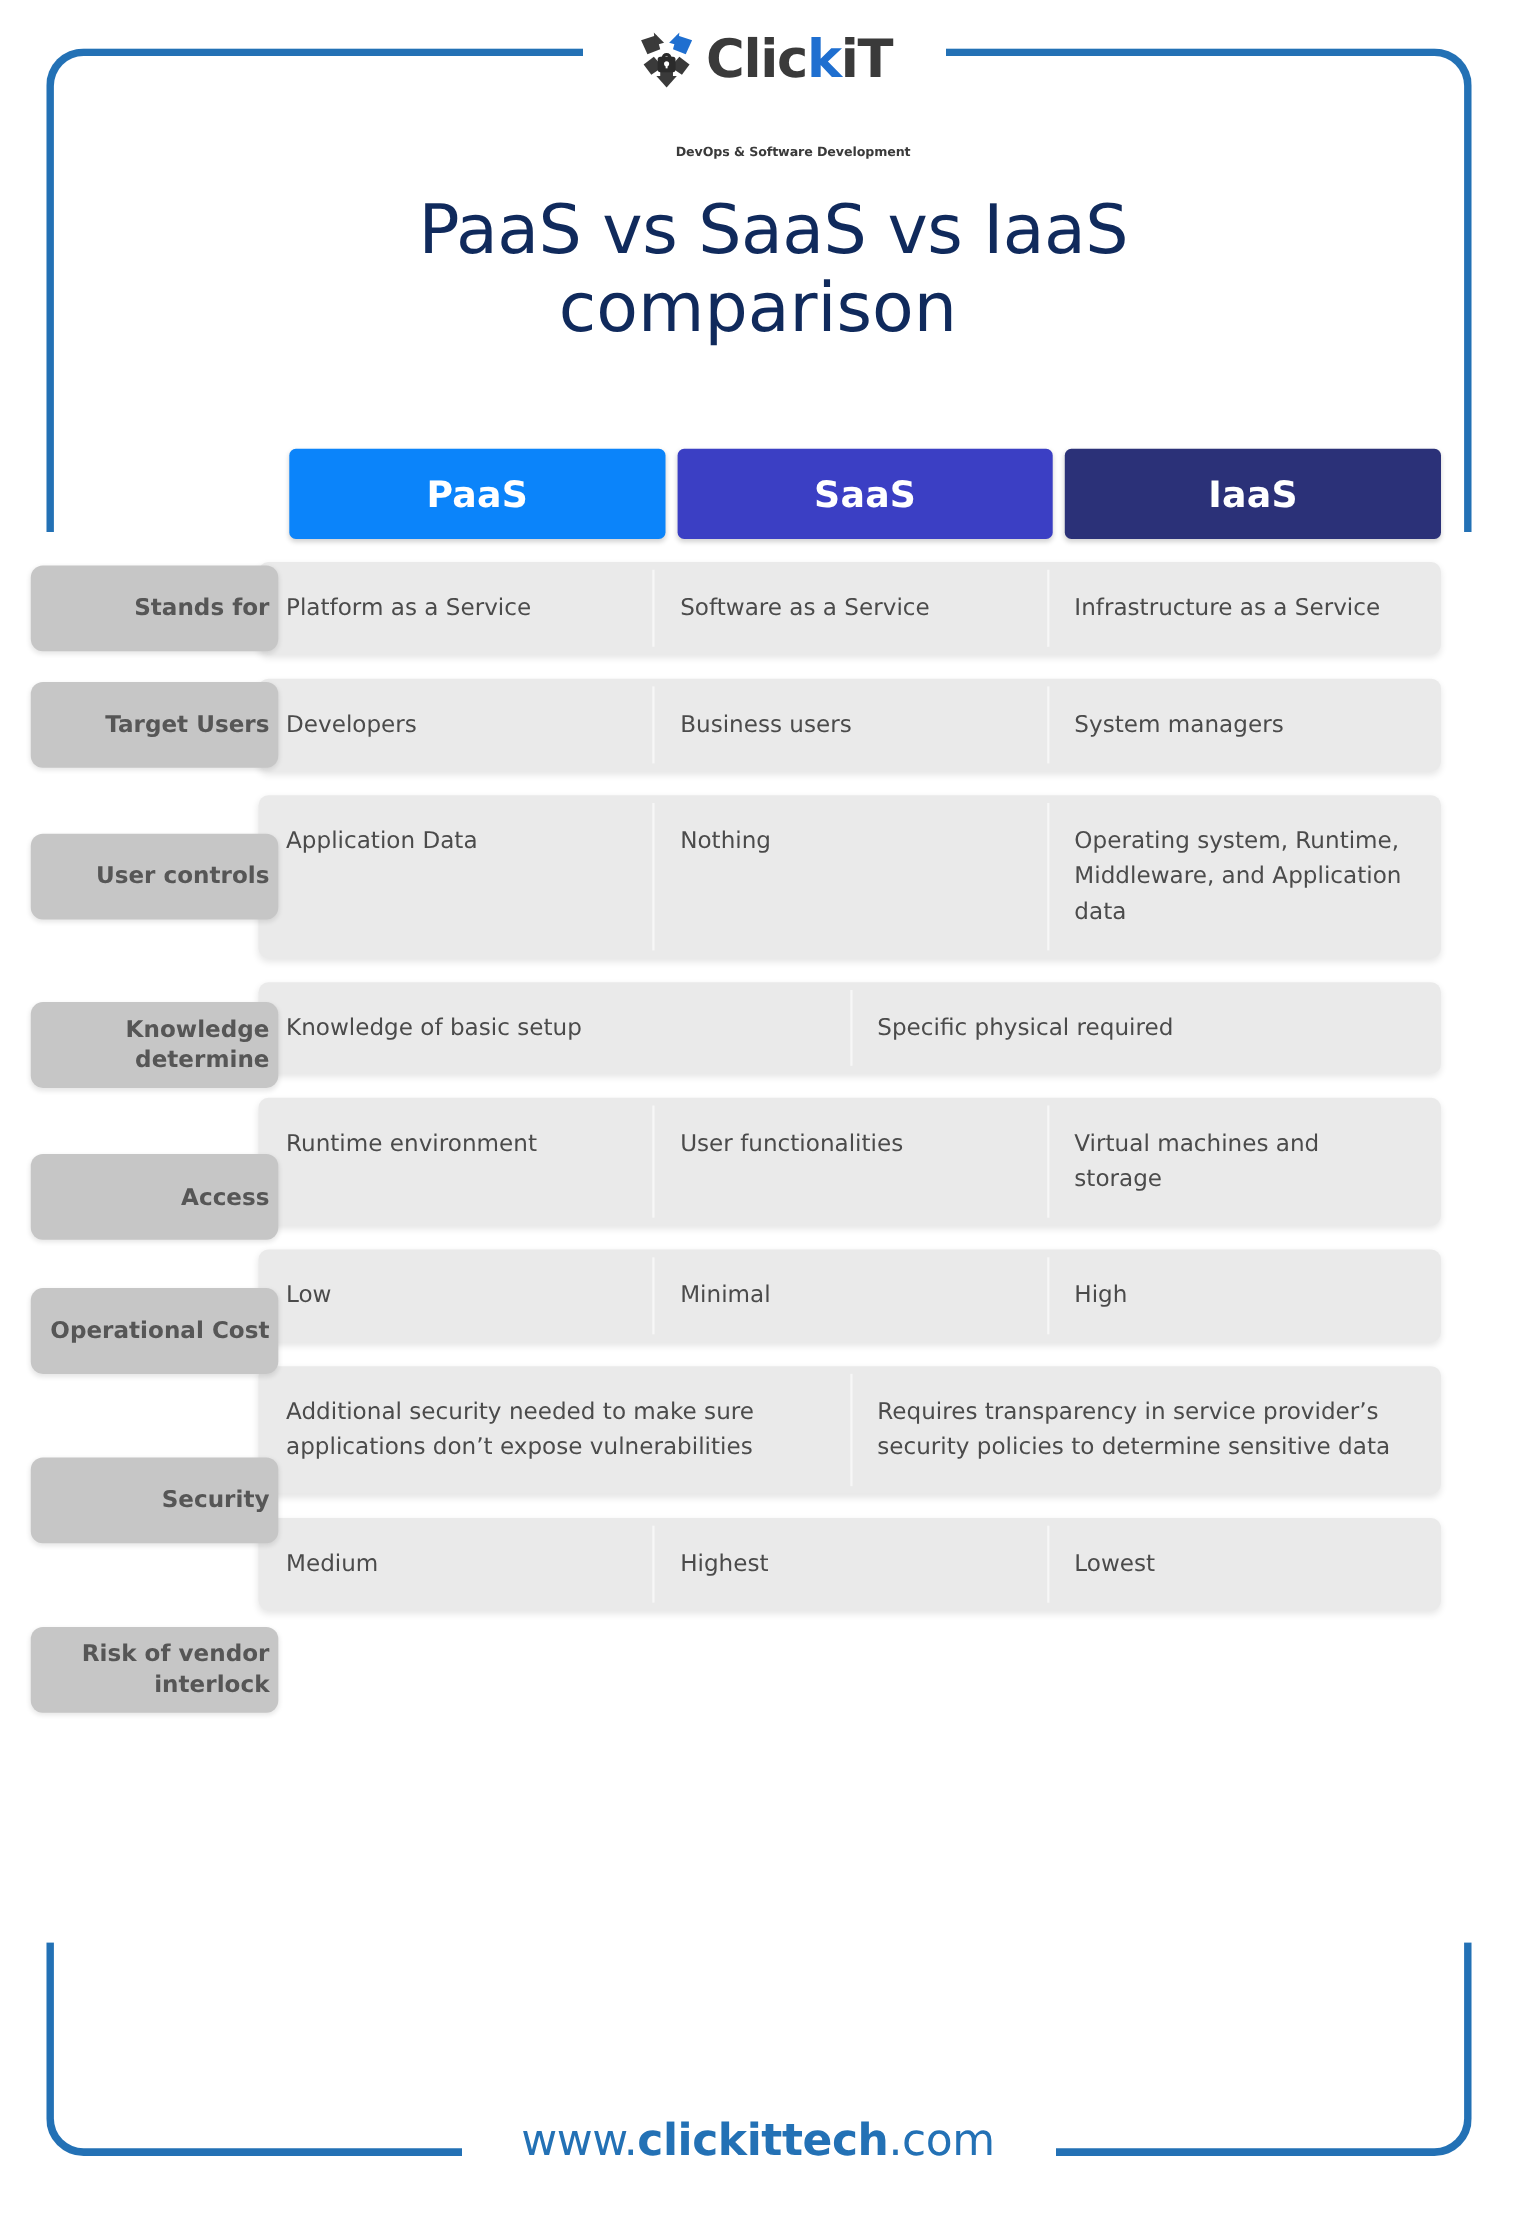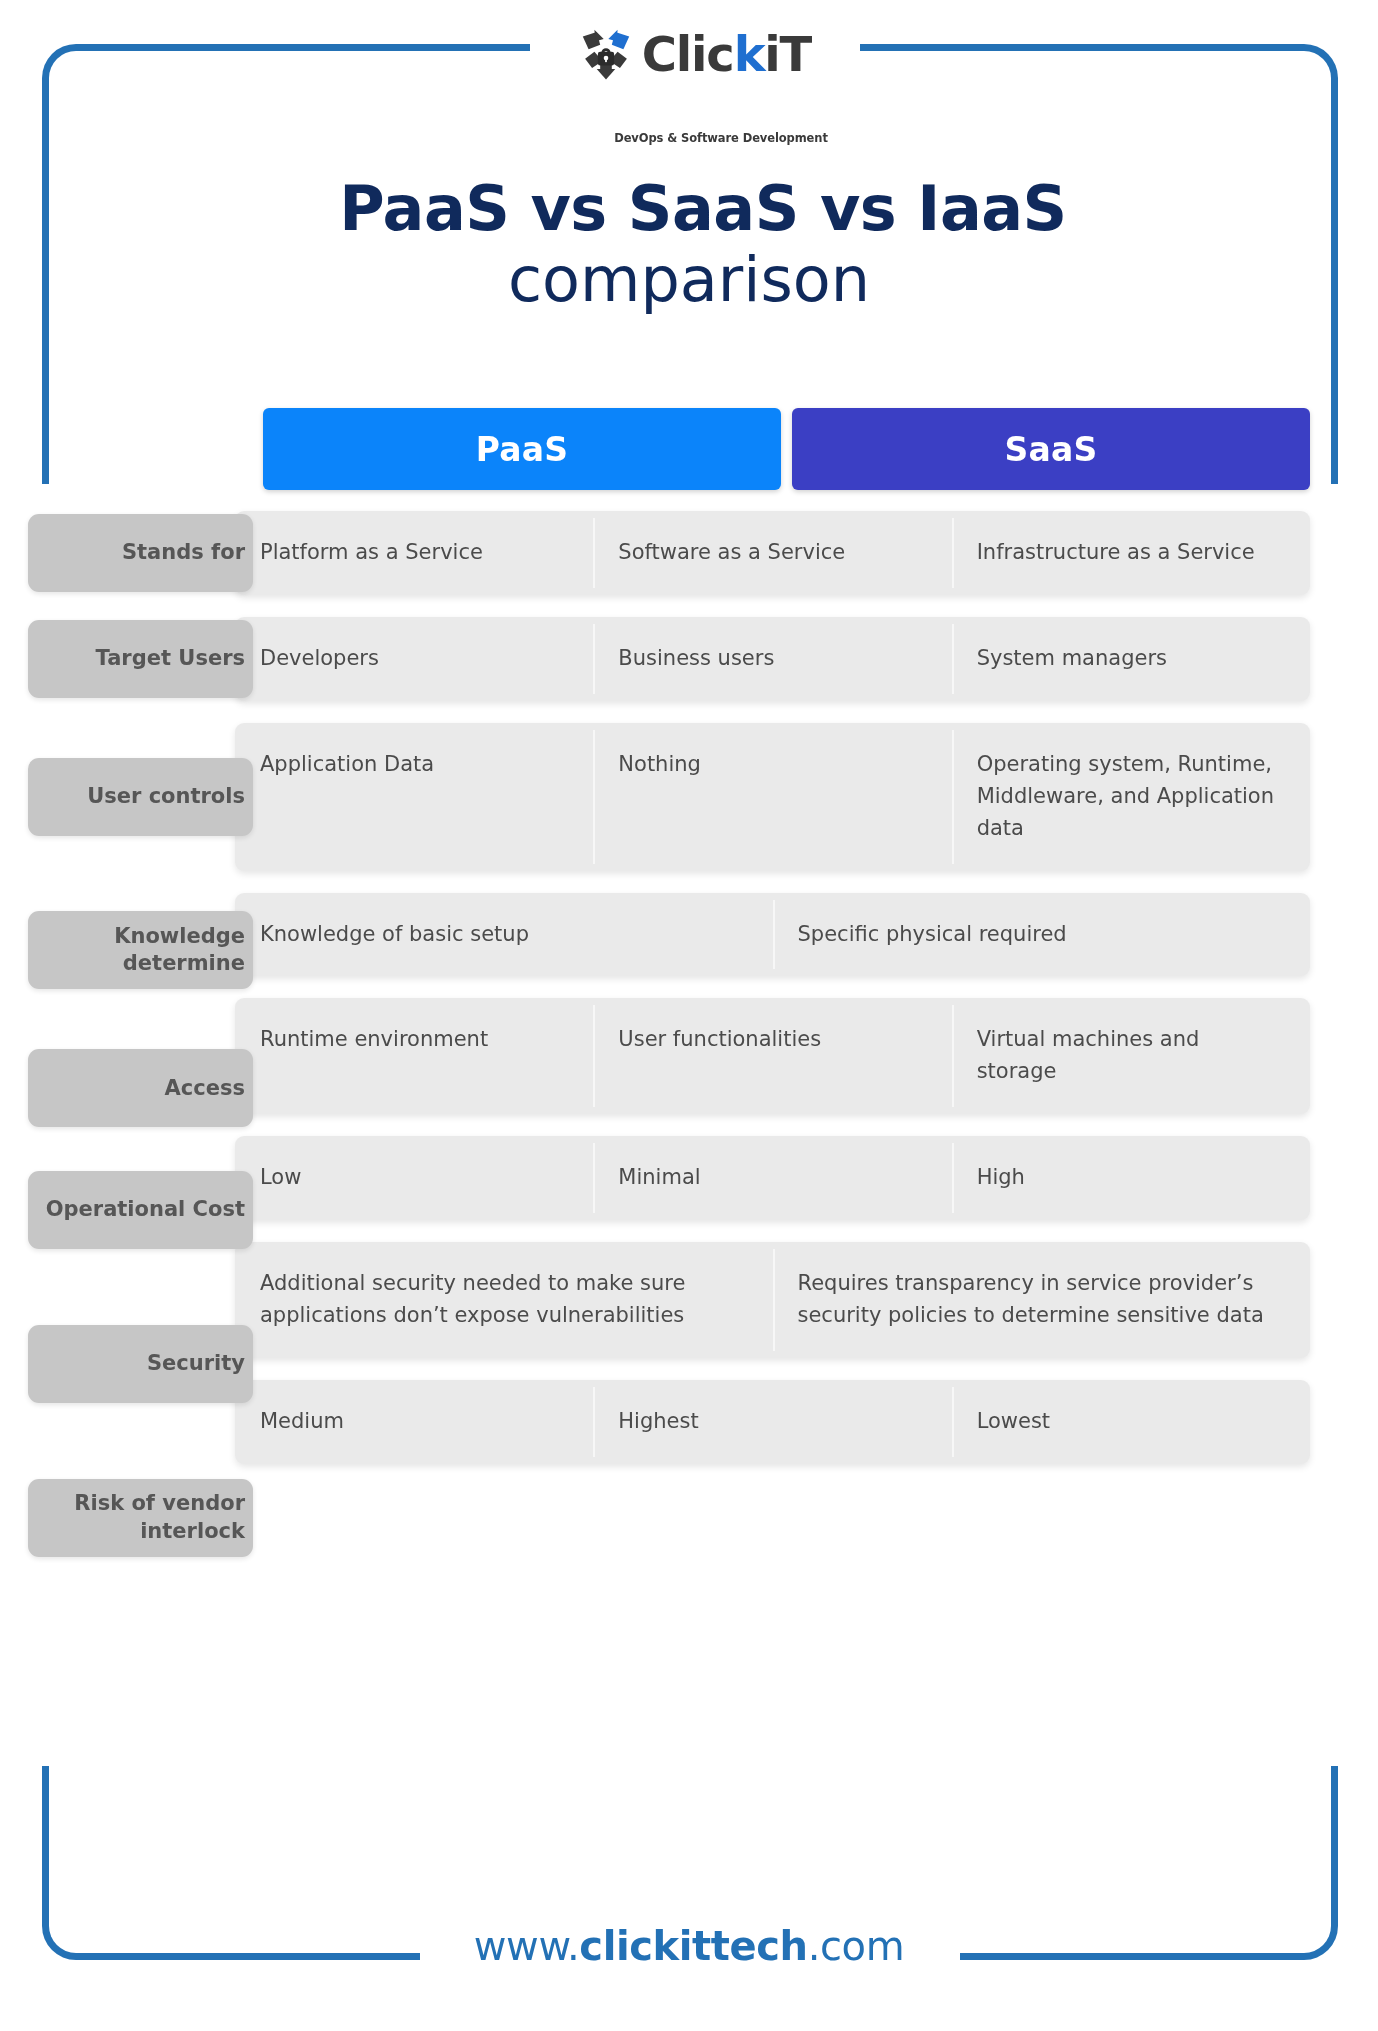--- a/index.html
+++ b/index.html
@@ -137,21 +137,21 @@
     left: 0;
     top: 176px;
     width: 1378px;
     text-align: center;
     color: #102a5c;
     font-family: "DejaVu Sans", sans-serif;
     line-height: 1.06;
   }
   .title .line1 {
     font-size: 62px;
-    font-weight: 700;
+    font-weight: 400;
     letter-spacing: -0.5px;
     display: block;
     margin-left: 28px;
   }
   .title .line2 {
     font-size: 62px;
     font-weight: 400;
     letter-spacing: 0px;
     display: block;
     margin-top: 5px;
@@ -290,20 +290,21 @@
 
 <div class="title">
   <span class="line1">PaaS vs SaaS vs IaaS</span>
   <span class="line2">comparison</span>
 </div>
 
 <div class="table">
   <div class="header-row" id="header-row">
       <div class="col-head" style="background: rgb(11, 132, 250);">PaaS</div>
       <div class="col-head" style="background: rgb(59, 63, 196);">SaaS</div>
+      <div class="col-head" style="background: rgb(43, 49, 120);">IaaS</div>
     </div>
   <div id="rows-host">
       <div class="row-card">
         <div class="cell">Platform as a Service</div>
         <div class="cell">Software as a Service</div>
         <div class="cell">Infrastructure as a Service</div>
       </div>
       <div class="row-card">
         <div class="cell">Developers</div>
         <div class="cell">Business users</div>

